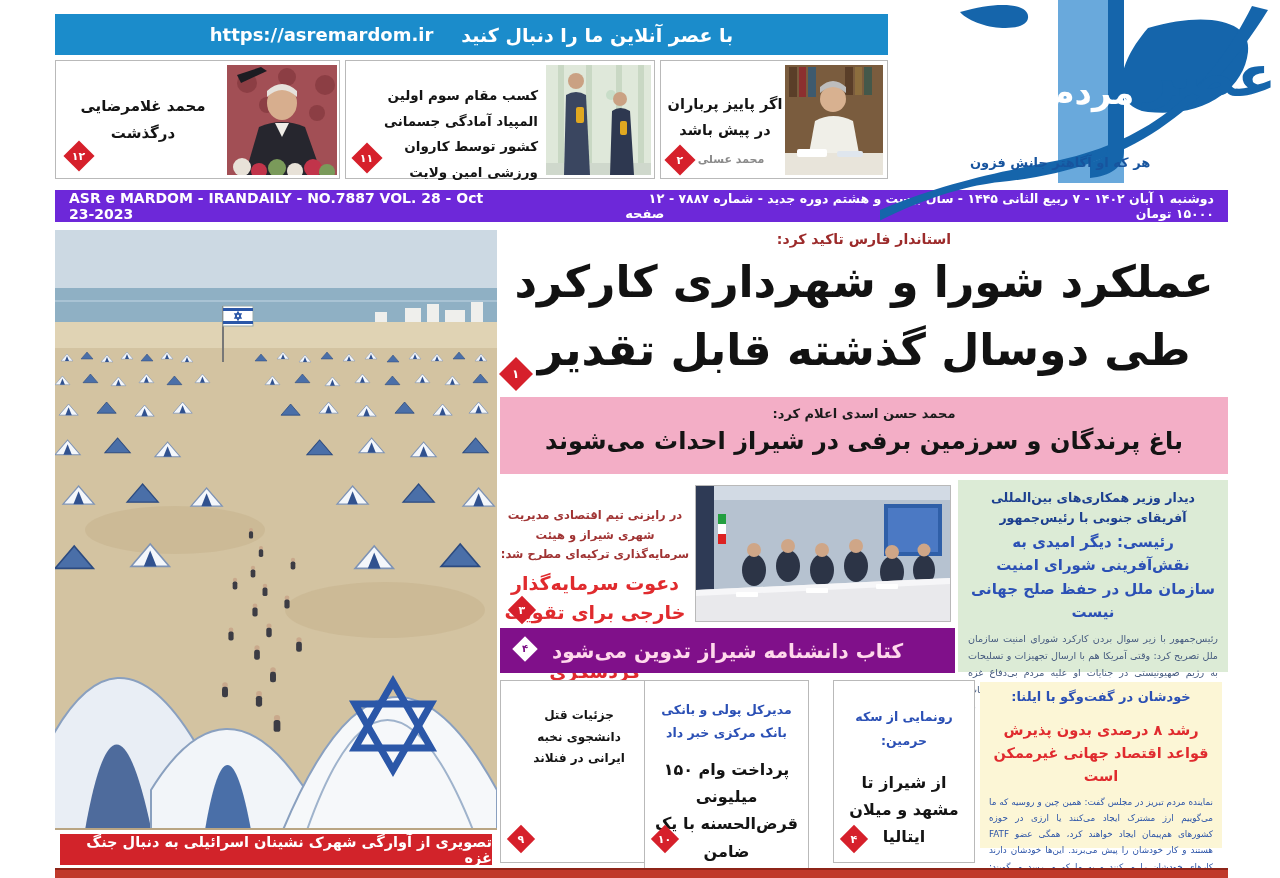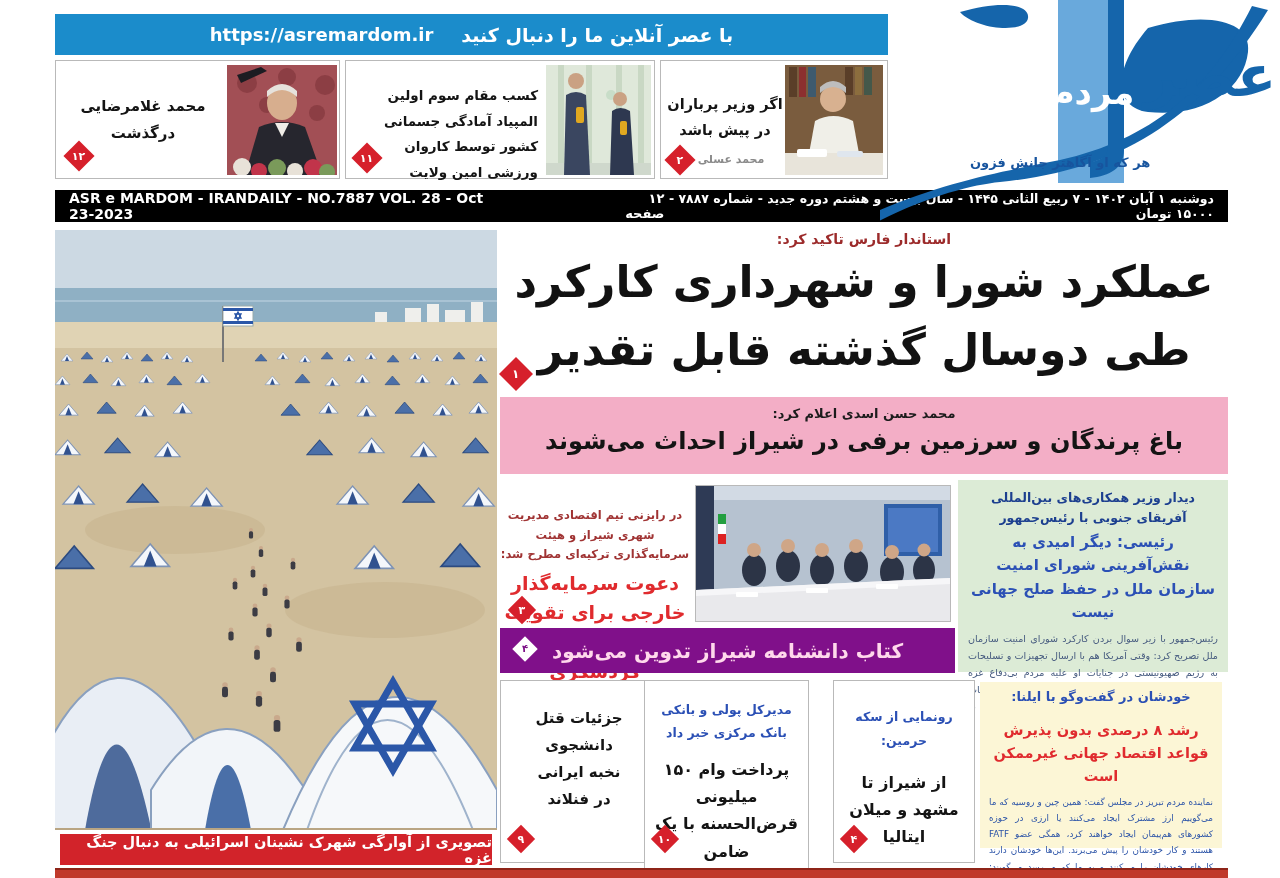--- a/index.html
+++ b/index.html
@@ -110,28 +110,28 @@
         <rect x="70" y="2" width="7" height="28" fill="#8c6e3e"></rect>
           <rect x="79" y="2" width="8" height="28" fill="#44584a"></rect>
         <circle cx="48" cy="34" r="13" fill="#d8b190"></circle>
         <path d="M35,28 Q48,16 61,28 L61,22 Q48,10 35,22 Z" fill="#bdbdbd"></path>
         <path d="M20,110 L30,56 Q48,46 68,56 L78,110 Z" fill="#f0efe8"></path>
         <rect x="0" y="88" width="98" height="22" fill="#e8e4da"></rect>
         <rect x="12" y="84" width="30" height="8" rx="2" fill="#ffffff"></rect>
         <rect x="52" y="86" width="26" height="6" rx="2" fill="#dfe6ee"></rect>
       </svg>
     </div>
-    <div class="abs ctr hl-black" style="left:6px;top:30px;width:116px;font-size:14.5px;line-height:1.8;">اگر وزیر پرباران در پیش باشد</div>
+    <div class="abs ctr hl-black" style="left:6px;top:30px;width:116px;font-size:14.5px;line-height:1.8;">اگر پاییز پرباران در پیش باشد</div>
     <div class="abs" style="left:30px;top:92px;width:80px;font-size:11px;color:#8a8a8a;font-weight:bold;text-align:center;">محمد عسلی</div>
     <div class="abs diamond" style="left:8px;top:88px;">
       <span>۲</span>
     </div>
   </div>
 
-  <div class="abs" style="left:55px;top:190px;width:1173px;height:32px;background:#000000;color:#fff;display:flex;align-items:center;justify-content:space-between;box-sizing:border-box;padding:0 14px;">
+  <div class="abs" style="left:55px;top:190px;width:1173px;height:32px;background:#6d28d9;color:#fff;display:flex;align-items:center;justify-content:space-between;box-sizing:border-box;padding:0 14px;">
     <span dir="ltr" style="font-size:14px;font-weight:800;order:3;">ASR e MARDOM - IRANDAILY - NO.7887 VOL. 28 - Oct 23-2023</span>
     <span style="font-size:13px;font-weight:800;order:2;margin-left:120px;">۱۲ صفحه</span>
     <span style="font-size:12.5px;font-weight:800;order:1;">دوشنبه ۱ آبان ۱۴۰۲ - ۷ ربیع الثانی ۱۴۴۵ - سال بیست و هشتم دوره جدید - شماره ۷۸۸۷ - ۱۵۰۰۰ تومان</span>
   </div>
 
   <div class="abs" style="left:55px;top:230px;width:442px;height:600px;">
     <svg width="442" height="600" viewBox="0 0 442 600">
       <defs>
         <g id="tentW">
             <polygon points="0,14 12,0 24,14" fill="#f4f7fb" stroke="#7e93b5" stroke-width="1"></polygon>
@@ -338,21 +338,21 @@
     <span style="font-size:10px;">۴</span>
   </div>
 
   <div class="abs" style="left:958px;top:480px;width:270px;height:192px;background:#dcebd6;box-sizing:border-box;padding:8px 10px;">
     <div class="ctr" style="font-size:12.5px;font-weight:800;color:#1c3f8f;line-height:1.6;">دیدار وزیر همکاری‌های بین‌المللی آفریقای جنوبی با رئیس‌جمهور</div>
     <div class="ctr hl-blue" style="margin-top:3px;font-size:15px;line-height:1.55;">رئیسی: دیگر امیدی به نقش‌آفرینی شورای امنیت سازمان ملل در حفظ صلح جهانی نیست</div>
     <div class="body-txt" style="margin-top:6px;font-size:9.6px;color:#44597e;line-height:1.78;">رئیس‌جمهور با زیر سوال بردن کارکرد شورای امنیت سازمان ملل تصریح کرد: وقتی آمریکا هم با ارسال تجهیزات و تسلیحات به رژیم صهیونیستی در جنایات او علیه مردم بی‌دفاع غزه شریک می‌شود و هم از صدور قطعنامه محکومیت این جنایات در شورای امنیت سازمان ملل جلوگیری می‌کند، دیگر امیدی به نقش‌آفرینی این شورا در حفظ صلح جهانی نیست.</div>
   </div>
 
   <div class="abs box" style="left:500px;top:680px;width:158px;height:183px;">
-    <div class="ctr hl-black" style="margin:24px 28px 0;font-size:15px;line-height:1.8;">جزئیات قتل دانشجوی نخبه ایرانی در فنلاند</div>
+    <div class="ctr hl-black" style="margin:24px 28px 0;font-size:12px;line-height:1.8;">جزئیات قتل دانشجوی نخبه ایرانی در فنلاند</div>
     <div class="abs diamond" style="left:10px;top:148px;width:20px;height:20px;">
       <span>۹</span>
     </div>
   </div>
 
   <div class="abs box" style="left:644px;top:680px;width:165px;height:205px;">
     <div class="ctr kicker-blue" style="margin:18px 10px 0;font-size:12.5px;line-height:1.8;">مدیرکل پولی و بانکی بانک مرکزی خبر داد</div>
     <div class="ctr hl-black" style="margin:12px 8px 0;font-size:16px;line-height:1.7;">پرداخت وام ۱۵۰ میلیونی قرض‌الحسنه با یک ضامن</div>
     <div class="abs diamond" style="left:10px;top:148px;width:20px;height:20px;">
       <span>۱۰</span>

